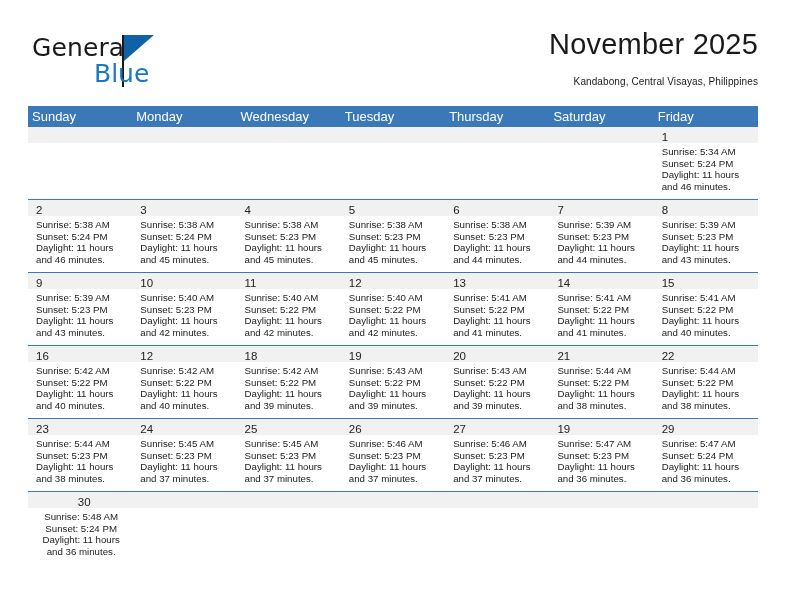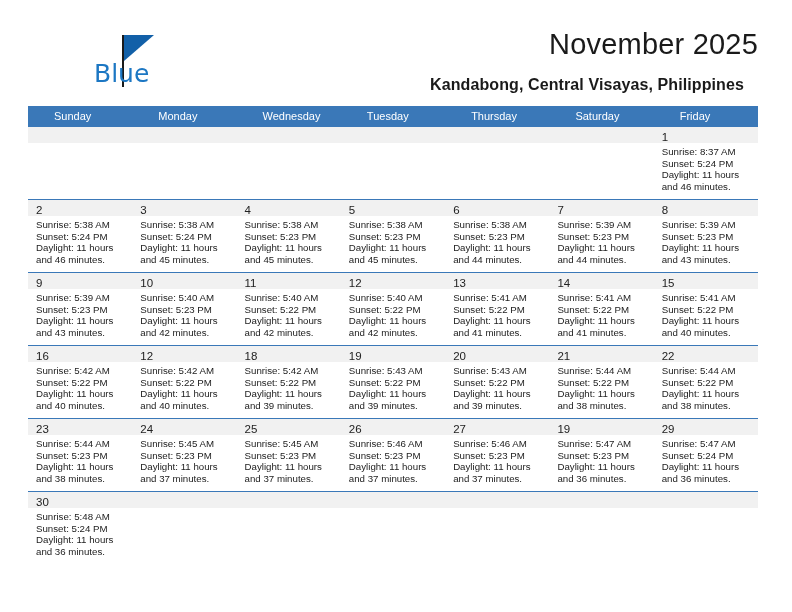--- a/index.html
+++ b/index.html
@@ -80,47 +80,47 @@
     right: 0px;
     top: 0px;
     font-size: 29px;
     font-weight: 400;
     color: #1a1a1a;
     letter-spacing: .2px;
     white-space: nowrap;
   }
   .subtitle {
     position: absolute;
-    right: 14px;
+    right: 0px;
     top: 48px;
-    font-size: 16px;
-    font-weight: 700;
+    font-size: 10px;
+    font-weight: 400;
     color: #1a1a1a;
     letter-spacing: .1px;
     white-space: nowrap;
   }
 
   
   .calendar {
     position: absolute;
     left: 28px;
     top: 106px;
     width: 730px;
   }
   .dow-row {
     display: flex;
     background: #3a78b8;
     height: 21px;
   }
   .dow {
     flex: 1 1 0;
     color: #ffffff;
-    font-size: 11px;
+    font-size: 13px;
     line-height: 21px;
-    padding-left: 26px;
+    padding-left: 4px;
     box-sizing: border-box;
     white-space: nowrap;
   }
   .week {
     display: flex;
     border-bottom: 1.5px solid #3a78b8;
   }
   .week.last {
     border-bottom: 1.5px solid #ffffff;
   }
@@ -151,32 +151,34 @@
     box-sizing: border-box;
   }
   .details div {
     font-size: 9.7px;
     line-height: 11.6px;
     color: #222222;
     white-space: nowrap;
   }
   .lastrow {
     display: flex;
+    text-align: center;
   }
   .lastrow .cell {
     height: 80px;
   }
 </style>
 </head>
 <body>
 
 <div class="page">
 
   <div class="header">
     <div class="brand">
+      <span class="brand-general">General</span>
       <span class="brand-stem"></span>
       <span class="brand-flag"></span>
       <span class="brand-blue">Blue</span>
     </div>
     <div class="title">November 2025</div>
     <div class="subtitle">Kandabong, Central Visayas, Philippines</div>
   </div>
 
   <div class="calendar">
     <div class="dow-row">
@@ -240,21 +242,21 @@
             <div class="details">
               <div></div>
               <div></div>
               <div></div>
               <div></div>
             </div>
           </div>
           <div class="cell">
             <div class="daynum-bar"><span class="daynum">1</span></div>
             <div class="details">
-              <div>Sunrise: 8:37 AM</div>
+              <div>Sunrise: 5:34 AM</div>
               <div>Sunset: 5:24 PM</div>
               <div>Daylight: 11 hours</div>
               <div>and 46 minutes.</div>
             </div>
           </div>
         </div>
         <div class="week">
           <div class="cell">
             <div class="daynum-bar"><span class="daynum">2</span></div>
             <div class="details">

